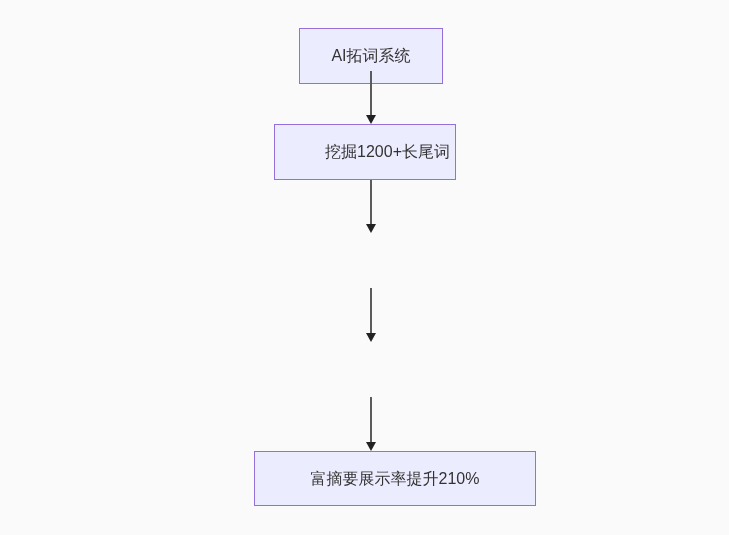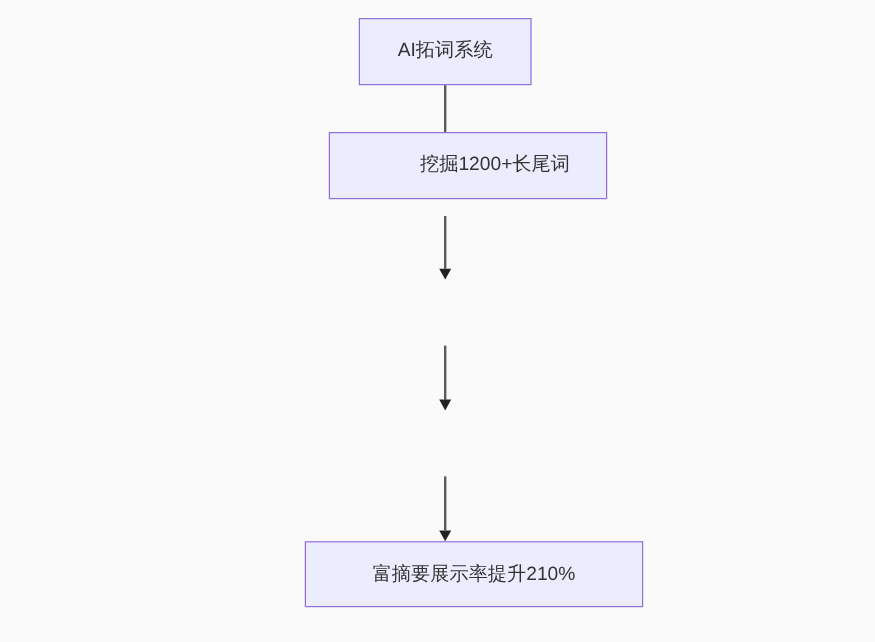--- a/index.html
+++ b/index.html
@@ -26,22 +26,22 @@
     background: var(--node-fill);
     border: 1.5px solid var(--node-border);
     color: var(--node-text);
     display: flex;
     align-items: center;
     justify-content: center;
     font-size: 16px;
     text-align: center;
     line-height: 1.2;
   }
-  .n0 { left: 299px; top: 15px;  width: 144px; height: 56px; }
-  .n1 { left: 274px; top: 110px; width: 232px; height: 56px; padding-left: 45px; }
+  .n0 { left: 299px; top: 28px;  width: 144px; height: 56px; }
+  .n1 { left: 274px; top: 124px; width: 182px; height: 56px; padding-left: 45px; }
   .n2 { left: 260px; top: 233px; width: 222px; height: 55px; }
   .n3 { left: 264px; top: 342px; width: 215px; height: 55px; }
   .n4 { left: 254px; top: 451px; width: 282px; height: 55px; }
 
   .edge {
     position: absolute;
     left: 366px;
     width: 10px;
     display: flex;
     flex-direction: column;

